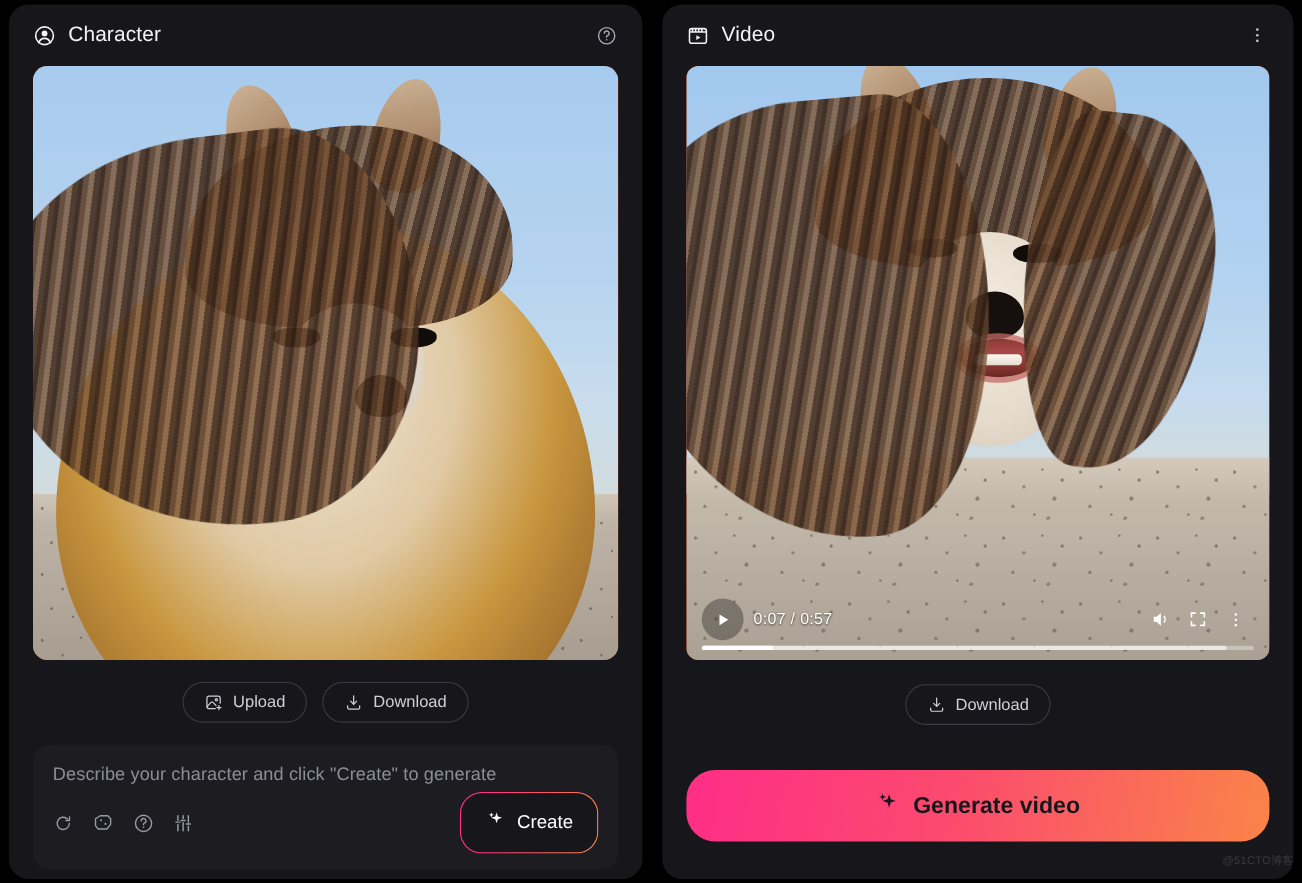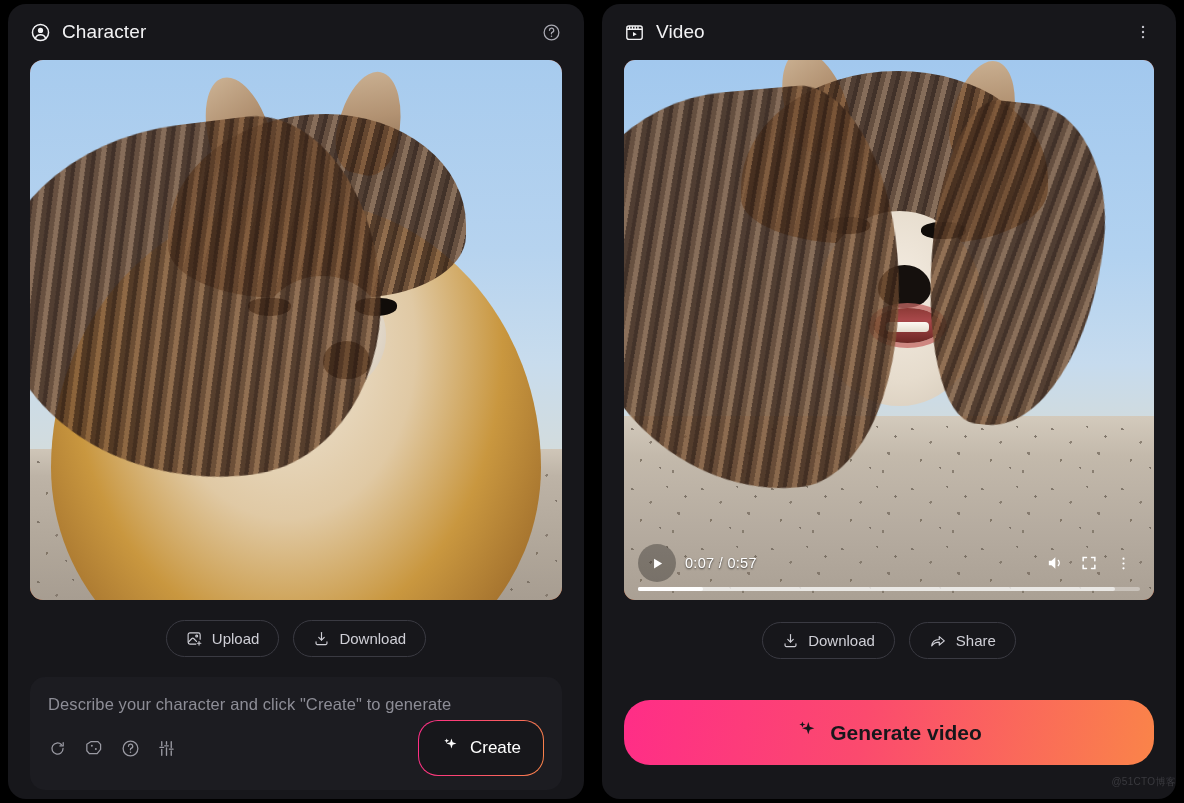--- a/index.html
+++ b/index.html
@@ -487,28 +487,20 @@
       <button class="pill">
         <span>
           <svg width="17" height="17" viewBox="0 0 24 24" fill="none" stroke="#cfcfd6" stroke-width="1.6" stroke-linecap="round" stroke-linejoin="round">
             <path d="M12 3.6v10.6"></path>
               <path d="M8.1 10.5 12 14.4l3.9-3.9"></path>
             <path d="M4.3 16.6v2.2a1.8 1.8 0 0 0 1.8 1.8h11.8a1.8 1.8 0 0 0 1.8-1.8v-2.2"></path>
           </svg>
         </span>
         <span>Download</span>
       </button>
-      <button class="pill">
-        <span>
-          <svg width="18" height="18" viewBox="0 0 24 24" fill="none" stroke="#cfcfd6" stroke-width="1.6" stroke-linecap="round" stroke-linejoin="round">
-            <path d="M3.6 18.4c.6-5.4 4.3-8.3 10.1-8.4V6.2l6.7 5.6-6.7 5.6v-3.9c-4.4 0-7.4 1.3-10.1 4.9z"></path>
-          </svg>
-        </span>
-        <span>Share</span>
-      </button>
     </div>
 
     <div class="right-spacer"></div>
 
     <div class="gen-wrap">
       <button class="gen-btn" style="background: linear-gradient(100deg, rgb(255, 45, 135) 0%, rgb(251, 74, 110) 45%, rgb(250, 132, 73) 100%);">
         <span>
           <svg width="22" height="22" viewBox="0 0 24 24" fill="#17171b">
             <path d="M13.4 3.4 15 8.4l5 1.6-5 1.6-1.6 5-1.6-5-5-1.6 5-1.6z"></path>
             <path d="M7 2.6 7.9 5.1l2.5.9-2.5.9L7 9.4l-.9-2.5-2.5-.9 2.5-.9z"></path>

